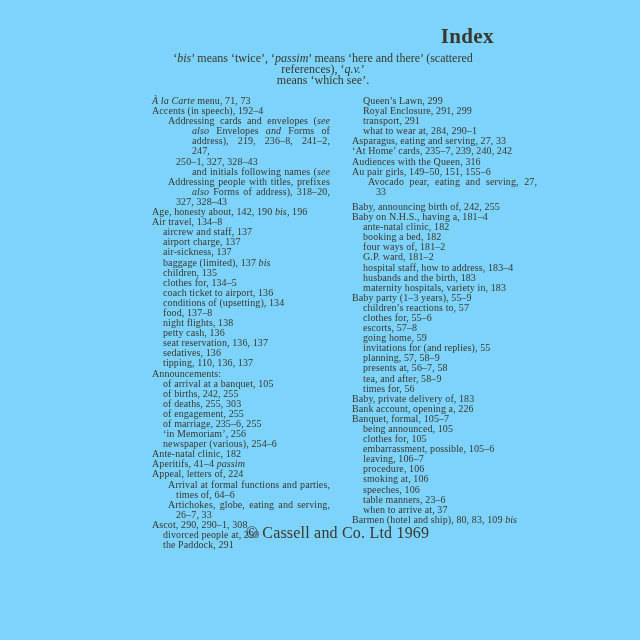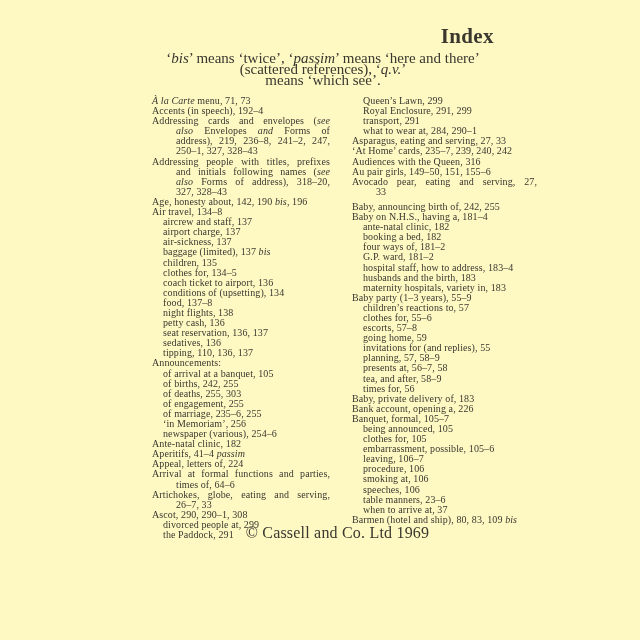--- a/index.html
+++ b/index.html
@@ -6,21 +6,21 @@
     margin: 0;
     padding: 0;
     width: 640px;
     height: 640px;
     background: #fbfbf9;
   }
   .page {
     position: relative;
     width: 640px;
     height: 640px;
-    background: #fef9c3;
+    background: #7dd3fc;
     font-family: "Liberation Serif", "DejaVu Serif", serif;
     color: #3a372f;
     overflow: hidden;
   }
   .title {
     position: absolute;
     top: 24px;
     left: 294px;
     width: 200px;
     margin: 0;
@@ -29,35 +29,35 @@
     font-weight: bold;
     letter-spacing: 0.4px;
   }
   .note {
     position: absolute;
     top: 53px;
     left: 145px;
     width: 356px;
     margin: 0;
     text-align: center;
-    font-size: 15px;
+    font-size: 12px;
     line-height: 11px;
   }
   .note-line { display: block; }
   .col {
     position: absolute;
     top: 96px;
     font-size: 10px;
     line-height: 10.1px;
     letter-spacing: 0.1px;
   }
   .col-left  { left: 152px; width: 178px; }
   .col-right { left: 352px; width: 185px; }
   .line { min-height: 10.1px; }
-  .line.j { text-align: justify; text-align-last: justify; }
+  .line.j { text-align: justify; text-align-last: justify; margin-left: 16px; }
   .ind1 { padding-left: 11px; }
   .ind2 { padding-left: 24px; }
   .gap { height: 5px; }
   .it { font-style: italic; }
   .footer {
     position: absolute;
     top: 524px;
     left: 150px;
     width: 375px;
     text-align: center;
@@ -76,22 +76,22 @@
     <span class="note-line"><span>means ‘which see’.</span></span>
   </p>
 
   <div class="col col-left">
       <div class="line ind0"><span class="it">À la Carte</span><span> menu, 71, 73</span></div>
       <div class="line ind0"><span>Accents (in speech), 192–4</span></div>
       <div class="line ind0 j"><span>Addressing cards and envelopes (</span><span class="it">see</span></div>
       <div class="line ind2 j"><span class="it">also</span><span> Envelopes </span><span class="it">and</span><span> Forms of</span></div>
       <div class="line ind2 j"><span>address), 219, 236–8, 241–2, 247,</span></div>
       <div class="line ind2"><span>250–1, 327, 328–43</span></div>
+      <div class="line ind2 j"><span>and initials following names (</span><span class="it">see</span></div>
       <div class="line ind0 j"><span>Addressing people with titles, prefixes</span></div>
-      <div class="line ind2 j"><span>and initials following names (</span><span class="it">see</span></div>
       <div class="line ind2 j"><span class="it">also</span><span> Forms of address), 318–20,</span></div>
       <div class="line ind2"><span>327, 328–43</span></div>
       <div class="line ind0"><span>Age, honesty about, 142, 190 </span><span class="it">bis</span><span>, 196</span></div>
       <div class="line ind0"><span>Air travel, 134–8</span></div>
       <div class="line ind1"><span>aircrew and staff, 137</span></div>
       <div class="line ind1"><span>airport charge, 137</span></div>
       <div class="line ind1"><span>air-sickness, 137</span></div>
       <div class="line ind1"><span>baggage (limited), 137 </span><span class="it">bis</span></div>
       <div class="line ind1"><span>children, 135</span></div>
       <div class="line ind1"><span>clothes for, 134–5</span></div>

